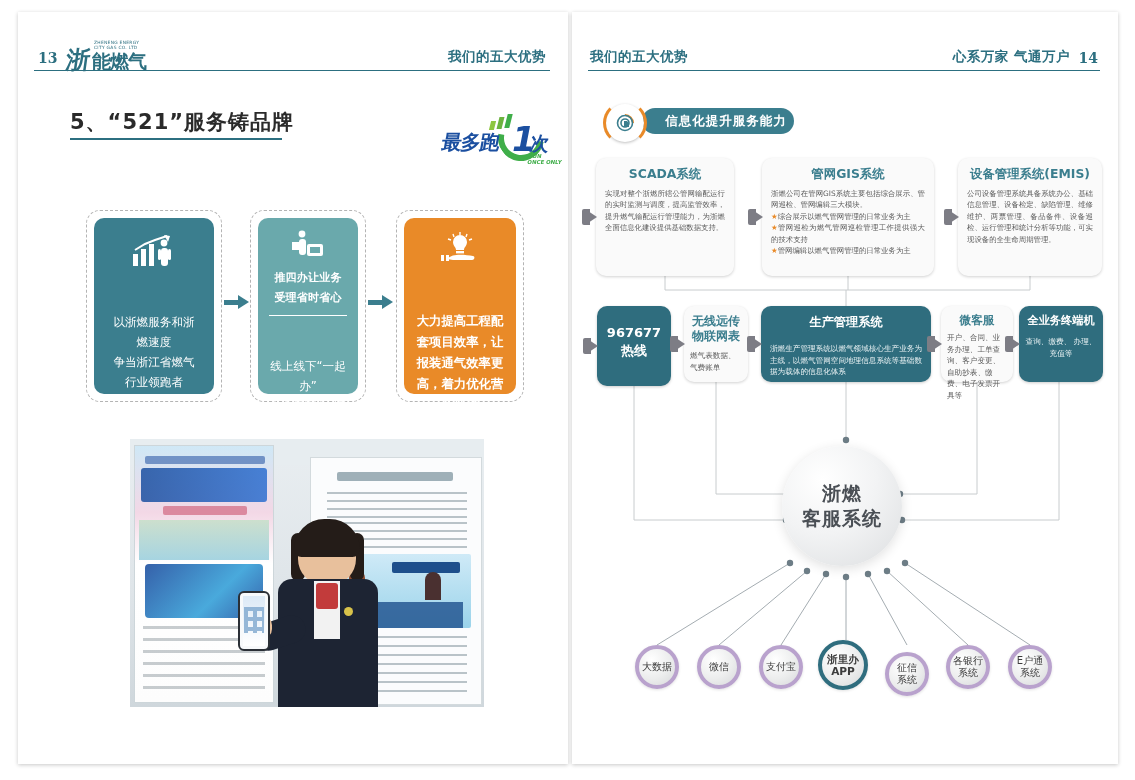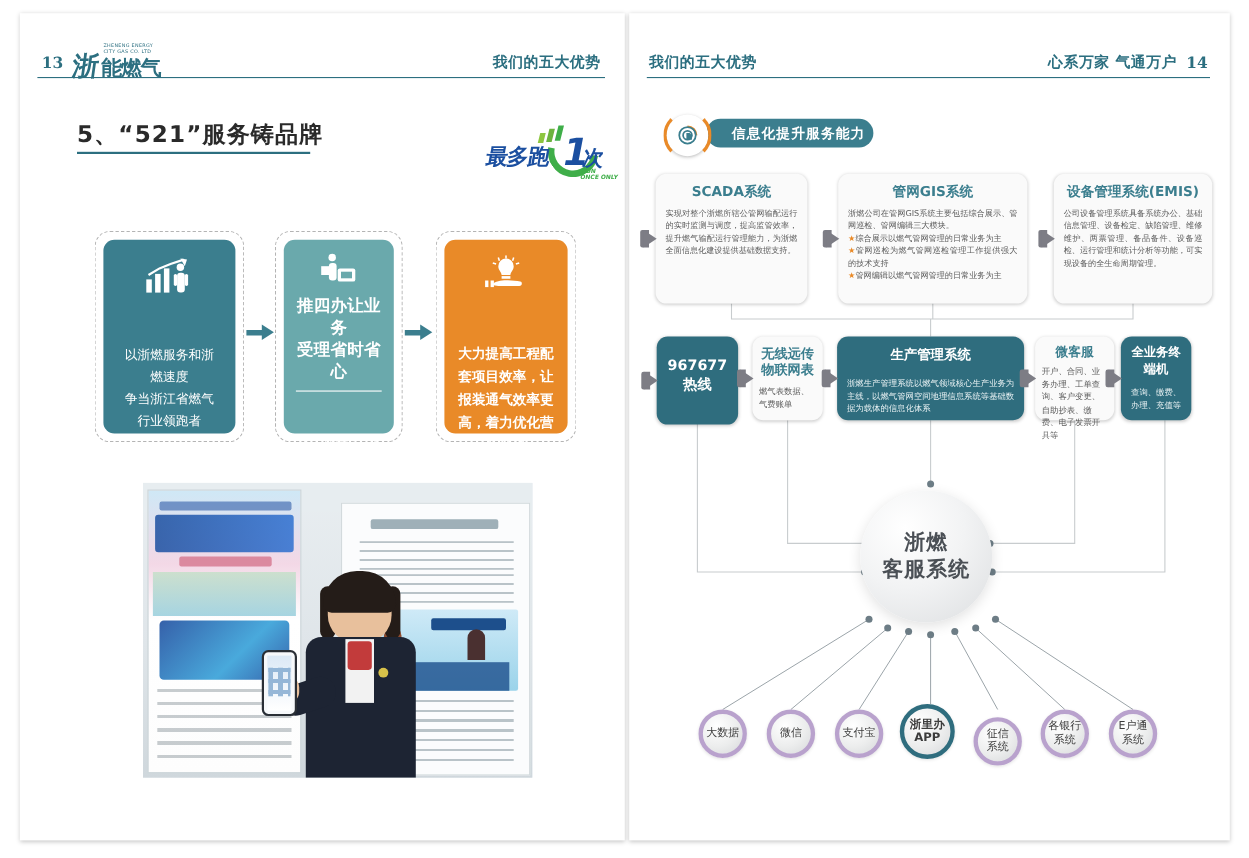--- a/index.html
+++ b/index.html
@@ -108,21 +108,21 @@
     border-radius: 10px; color: #fff; text-align: center;
   }
   .cw1 { left: 68px;  top: 198px; width: 136px; height: 192px; }
   .cw2 { left: 232px; top: 198px; width: 116px; height: 192px; }
   .cw3 { left: 378px; top: 198px; width: 128px; height: 192px; }
   .c1 { background: #3b7e8e; }
   .c2 { background: #6aa9ac; }
   .c3 { background: #e98a28; }
 
   .card .ttl {
-    font-size: 15px; font-weight: bold; line-height: 20px;
+    font-size: 11px; font-weight: bold; line-height: 20px;
     padding: 0 8px; letter-spacing: .2px;
   }
   .card .divider { width: 78%; margin: 7px auto 6px; border-top: 1.5px solid #fff; }
   .card .body { font-size: 11.6px; line-height: 20px; padding: 0 6px; margin-top: 40px; }
   .card .icon { margin: 16px auto 8px; }
 
   
   .arrow-r {
     position: absolute; width: 0; height: 0;
     border-top: 7px solid transparent; border-bottom: 7px solid transparent;
@@ -262,21 +262,21 @@
   .rb1 { left: 597px; top: 306px; width: 74px; height: 80px; }
   .rb1 .h { font-size: 13px; line-height: 18px; padding-top: 18px; }
   .rb2 { left: 684px; top: 306px; width: 64px; height: 76px; padding: 8px 6px; }
   .rb2 .h { font-size: 12px; line-height: 15px; color:#3b7e8e; }
   .rb2 .p { color:#5c5c5c; margin-top: 6px; text-align:left; }
   .rb3 { left: 761px; top: 306px; width: 170px; height: 76px; padding: 8px 9px; }
   .rb3 .p { color:#e8f1f3; margin-top: 12px; text-align: justify; }
   .rb4 { left: 941px; top: 306px; width: 72px; height: 76px; padding: 7px 6px; }
   .rb4 .h { font-size: 11.6px; color:#3b7e8e; }
   .rb4 .p { color:#5c5c5c; margin-top: 4px; text-align:left; }
-  .rb5 { left: 1019px; top: 306px; width: 64px; height: 76px; padding: 7px 5px; }
+  .rb5 { left: 1019px; top: 306px; width: 84px; height: 76px; padding: 7px 5px; }
   .rb5 .h { font-size: 11.2px; }
   .rb5 .p { color:#e8f1f3; margin-top: 8px; text-align:center; }
 
   
   .hub {
     position: absolute; left: 782px; top: 446px; width: 120px; height: 120px;
     border-radius: 50%;
     background: radial-gradient(circle at 34% 28%, #ffffff 0%, #f2f3f4 46%, #dcdee0 100%);
     box-shadow: 0 3px 12px rgba(0,0,0,.12);
     display:flex; align-items:center; justify-content:center;

